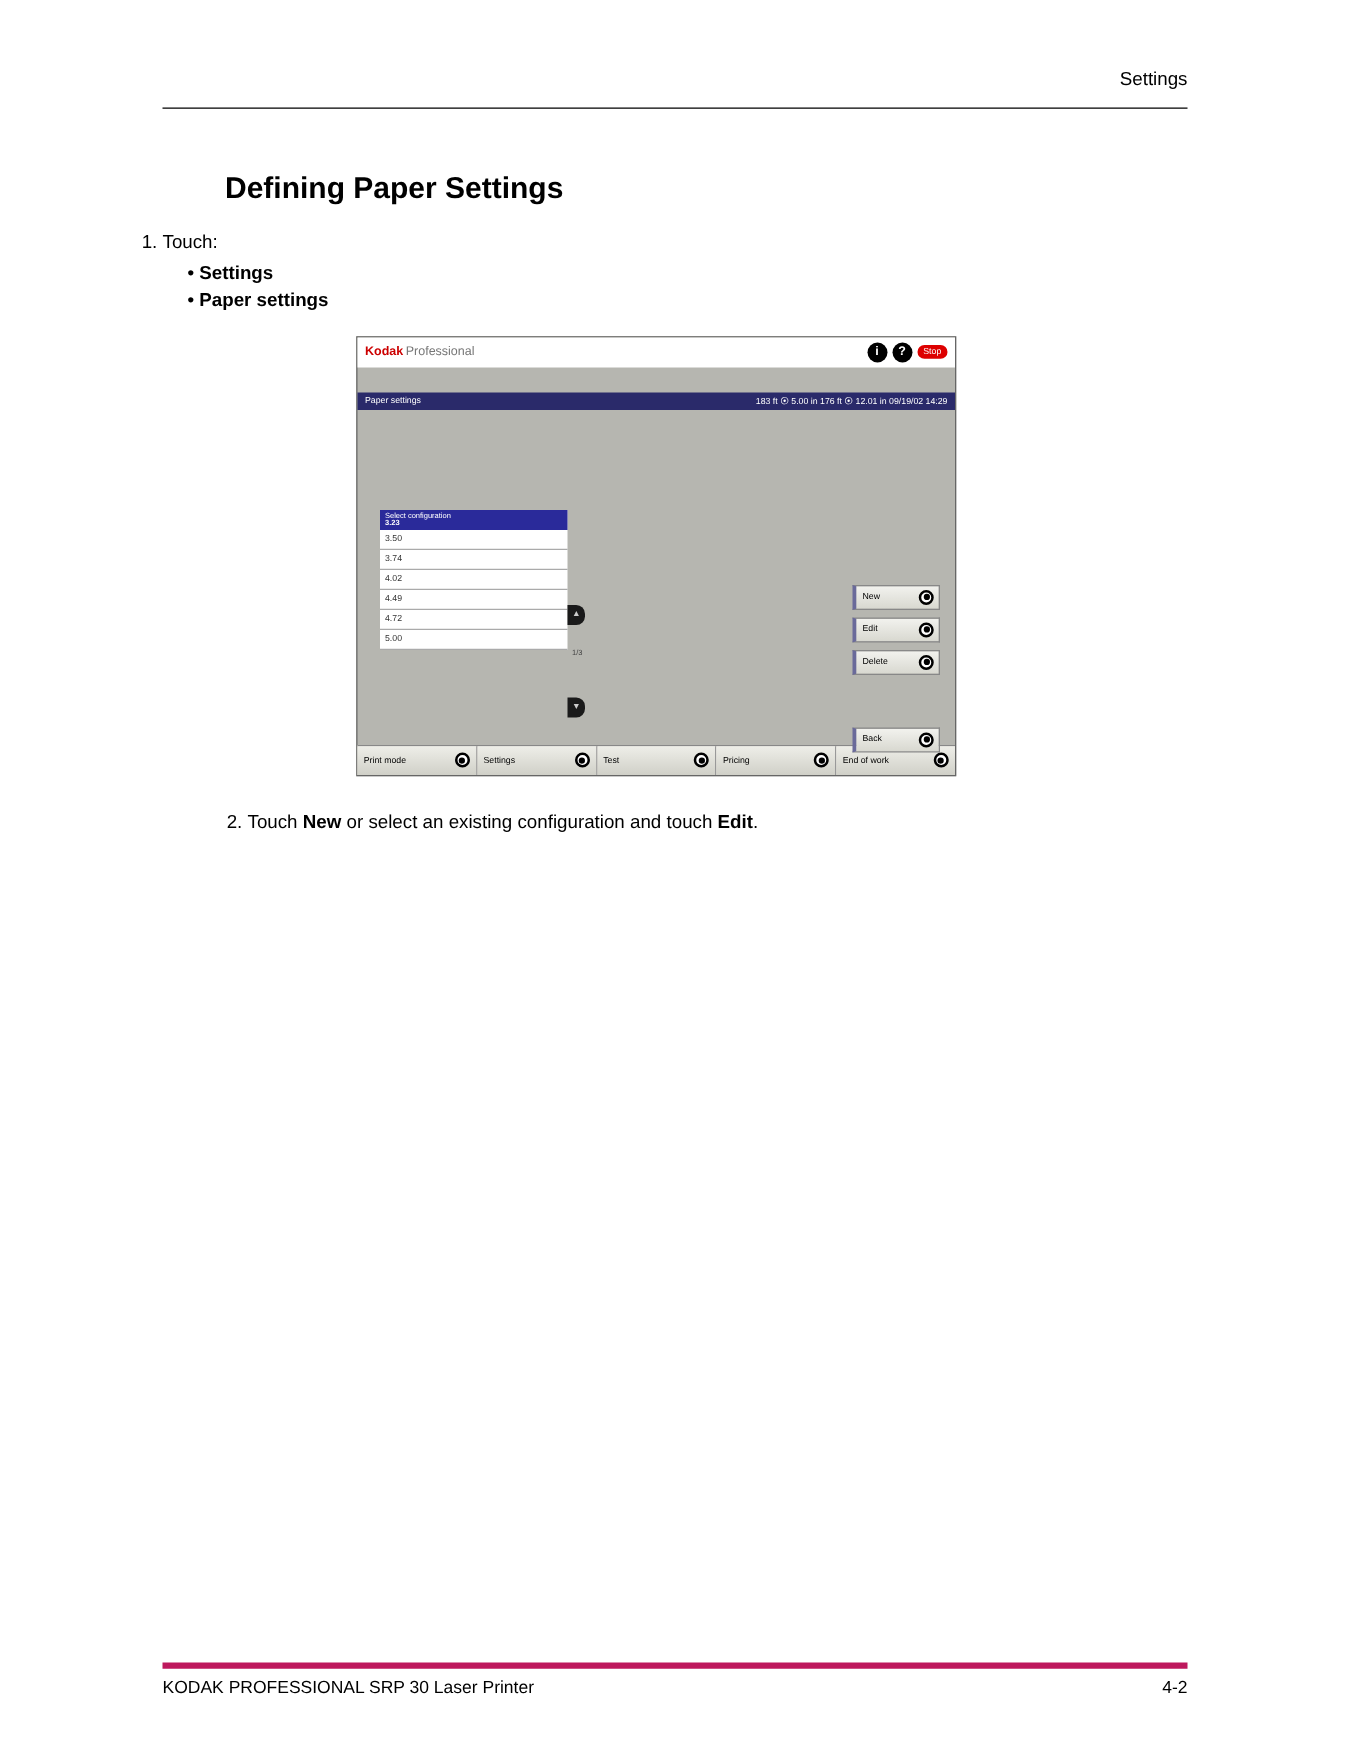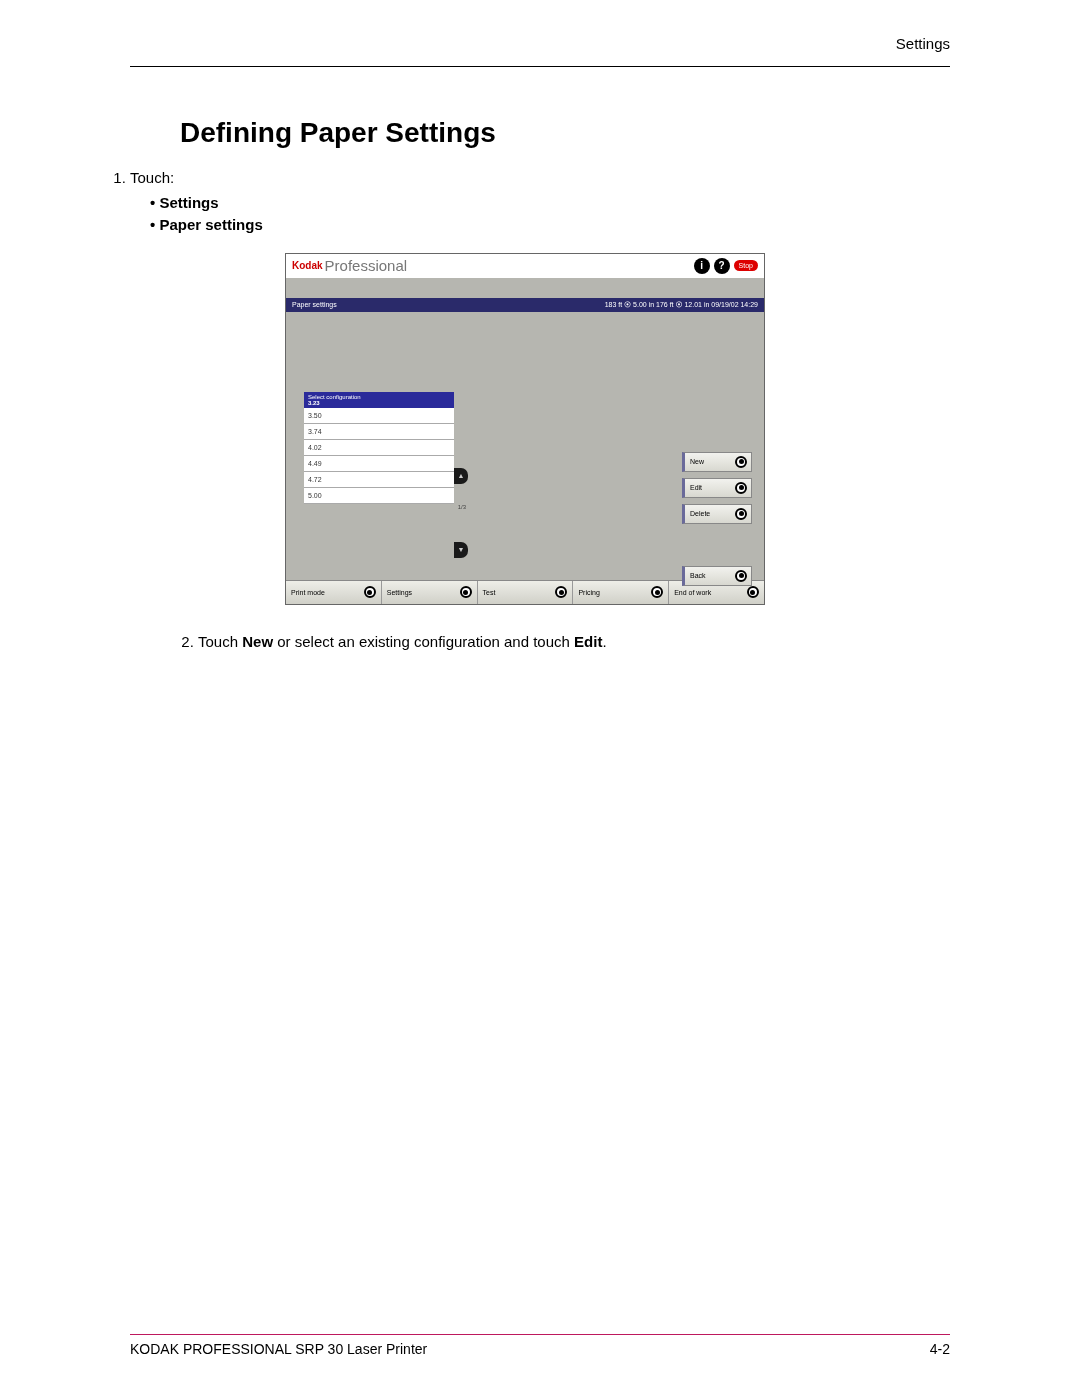--- a/index.html
+++ b/index.html
@@ -5,36 +5,36 @@
   * { box-sizing: border-box; margin: 0; padding: 0; }
   body {
     width: 1080px;
     height: 1397px;
     background: #fff;
     font-family: Arial, Helvetica, sans-serif;
     color: #000;
     position: relative;
   }
   .page {
-    padding: 35px 130px 40px 130px;
+    padding: 55px 130px 40px 130px;
     height: 100%;
     display: flex;
     flex-direction: column;
   }
   .top-rule {
     border-top: 1px solid #000;
     margin-top: 12px;
   }
   .header-label {
     text-align: right;
     font-size: 15px;
     margin-bottom: 2px;
   }
   .section-title {
-    font-size: 28px;
+    font-size: 24px;
     font-weight: bold;
     margin-top: 50px;
     margin-left: 50px;
     margin-bottom: 18px;
   }
   .instructions {
     font-size: 15px;
     line-height: 1.5;
   }
   .instructions ol {
@@ -61,21 +61,21 @@
     gap: 20px;
   }
   .ss-top {
     background: #fff;
     height: 24px;
     display: flex;
     align-items: center;
     padding: 0 6px;
   }
   .ss-top .brand-k { color: #c00; font-weight: bold; font-size: 10px; }
-  .ss-top .brand-p { color: #777; font-size: 15px; margin-left: 2px; }
+  .ss-top .brand-p { color: #777; font-size: 10px; margin-left: 2px; }
   .ss-top .spacer { flex: 1; }
   .ss-top .circ {
     width: 16px; height: 16px; border-radius: 50%;
     background: #000; color: #fff; display: flex;
     align-items: center; justify-content: center;
     font-weight: bold; font-size: 10px; margin-left: 4px;
   }
   .ss-top .stop {
     background: #d00; color: #fff; border-radius: 8px;
     padding: 2px 5px; font-size: 7px; margin-left: 4px;
@@ -174,21 +174,21 @@
     display: flex; align-items: center; justify-content: center;
   }
   .bot-btn .dot::after { content:""; width:5px; height:5px; background:#000; border-radius:50%; }
   .step2 {
     margin-left: 68px;
     font-size: 15px;
     margin-top: 6px;
   }
   .footer {
     margin-top: auto;
-    border-top: 1px solid #be185d;
+    border-top: 5px solid #be185d;
     display: flex;
     justify-content: space-between;
     font-size: 14px;
     padding-top: 6px;
     gap: 24px;
   }
 </style>
 </head>
 <body>
 

